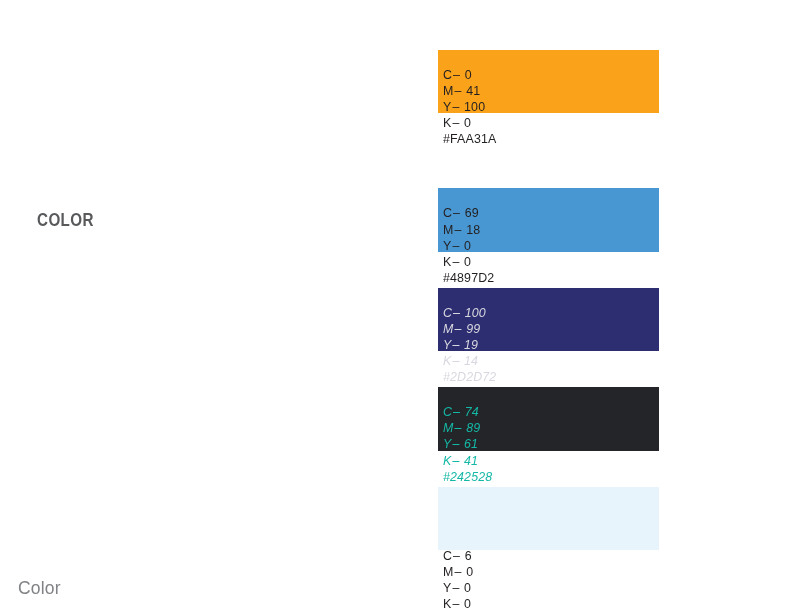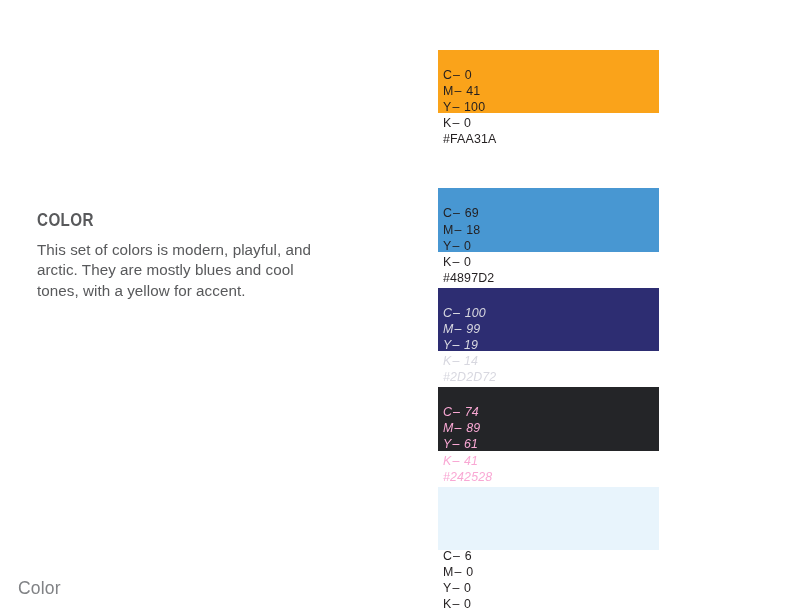--- a/index.html
+++ b/index.html
@@ -86,21 +86,20 @@
     font-size: 17.5px;
     color: #808285;
     letter-spacing: 0.2px;
   }
 </style>
 </head>
 <body style="background: rgb(255, 255, 255);">
 
 <div class="desc-block">
   <h2 class="desc-title" style="color: rgb(88, 89, 91);">COLOR</h2>
-  <p class="desc-body" style="color: rgb(88, 89, 91);">This set of colors is modern, playful, and arctic. They are mostly blues and cool tones, with a yellow for accent.</p>
 </div>
 
 <div class="swatch-column">
 
   <div class="swatch" style="background: rgb(250, 163, 26);">
     <div class="swatch-values dark-text" style="color: rgb(35, 31, 32);">
       <span class="line"><span class="key">C</span><span class="dash">–</span> <span>0</span></span>
       <span class="line"><span class="key">M</span><span class="dash">–</span> <span>41</span></span>
       <span class="line"><span class="key">Y</span><span class="dash">–</span> <span>100</span></span>
       <span class="line"><span class="key">K</span><span class="dash">–</span> <span>0</span></span>
@@ -122,21 +121,21 @@
     <div class="swatch-values light-text" style="color: rgb(216, 216, 224);">
       <span class="line"><span class="key">C</span><span class="dash">–</span> <span>100</span></span>
       <span class="line"><span class="key">M</span><span class="dash">–</span> <span>99</span></span>
       <span class="line"><span class="key">Y</span><span class="dash">–</span> <span>19</span></span>
       <span class="line"><span class="key">K</span><span class="dash">–</span> <span>14</span></span>
       <span class="hexline">#2D2D72</span>
     </div>
   </div>
 
   <div class="swatch" style="background: rgb(36, 37, 40);">
-    <div class="swatch-values light-text" style="color: #f9a8d4;">
+    <div class="swatch-values light-text" style="color: #14b8a6;">
       <span class="line"><span class="key">C</span><span class="dash">–</span> <span>74</span></span>
       <span class="line"><span class="key">M</span><span class="dash">–</span> <span>89</span></span>
       <span class="line"><span class="key">Y</span><span class="dash">–</span> <span>61</span></span>
       <span class="line"><span class="key">K</span><span class="dash">–</span> <span>41</span></span>
       <span class="hexline">#242528</span>
     </div>
   </div>
 
   <div class="swatch" style="background: rgb(232, 244, 252);">
     <div class="swatch-values dark-text" style="color: rgb(35, 31, 32); margin-top: 44px;">

